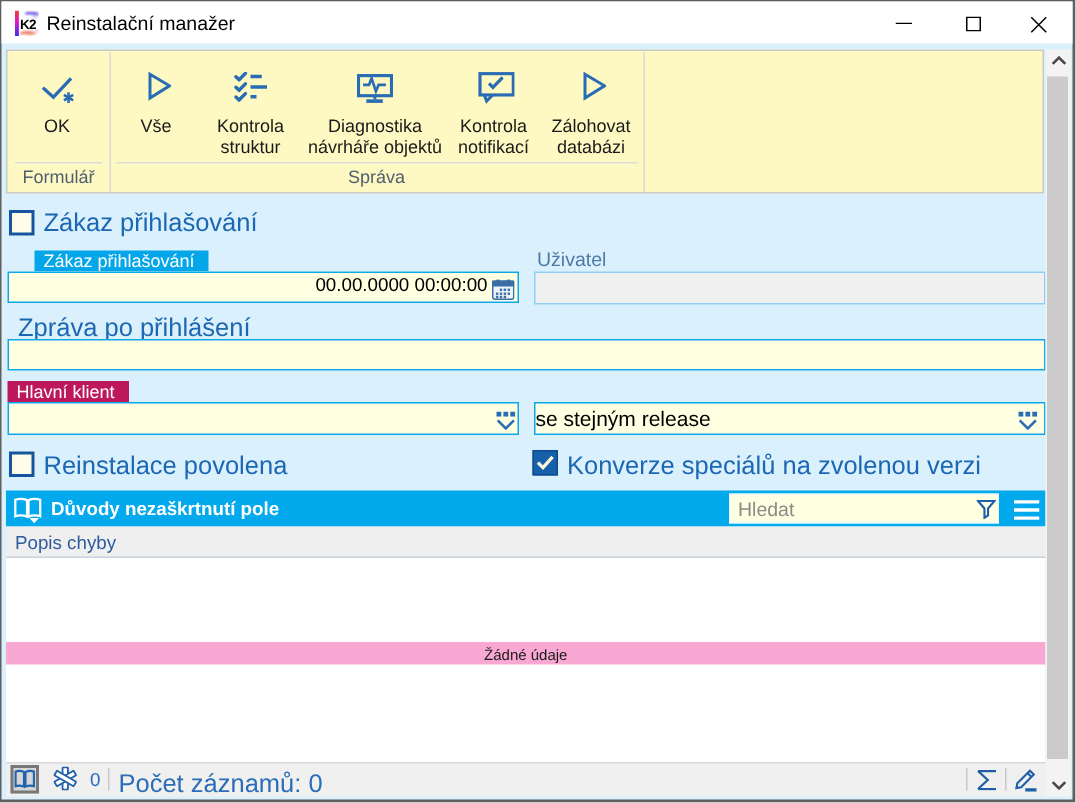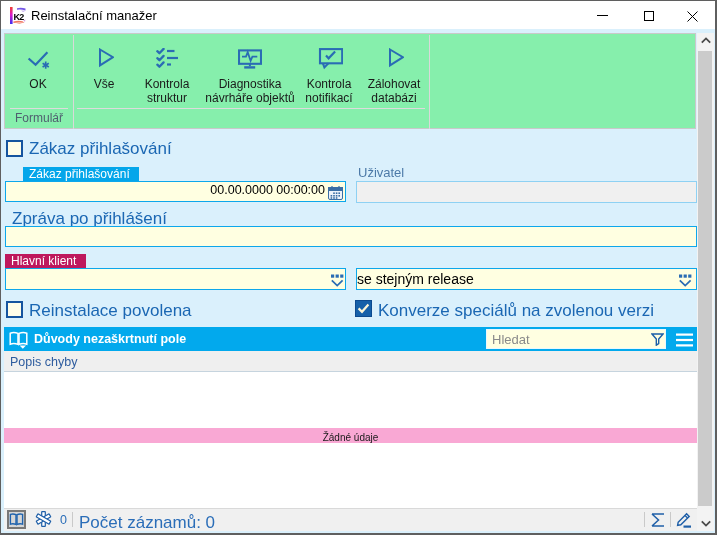--- a/index.html
+++ b/index.html
@@ -8,21 +8,21 @@
   body { font-family:"Liberation Sans", sans-serif; }
   .win {
     position:relative; width:717px; height:535px;
     background:#daf0fc;
     border:1px solid #5f5f5f;
     border-right-width:2px; border-bottom-width:2px;
   }
   .abs { position:absolute; }
   .titlebar { left:0; top:0; width:714px; height:28px; background:#fff; }
   .title-text { left:30px; top:7px; font-size:13px; color:#000; }
-  .ribbon { left:3px; top:32px; width:692px; height:96px; background:#86efac; border:1px solid #c9c9c9; }
+  .ribbon { left:3px; top:32px; width:692px; height:96px; background:#fef9c3; border:1px solid #c9c9c9; }
   .rsep { position:absolute; top:1px; width:1px; height:94px; background:#d9d9d9; }
   .rbtn { position:absolute; text-align:center; font-size:12px; color:#1a1a1a; line-height:14px; }
   .rbtn svg { display:block; margin:0 auto 0; }
   .rlabel { margin-top:7px; }
   .gline { position:absolute; height:1px; background:#dcdcdc; }
   .gcaption { position:absolute; font-size:12px; color:#4f5f6f; text-align:center; }
   .label-blue { font-size:17px; color:#1b67b3; }
   .cb { width:17px; height:17px; background:#fffde8; border:2px solid #15549f; }
   .cb-on { width:17px; height:17px; background:#1560a9; border:1px solid #0c4a8f; }
   .tab-blue { background:#04a6ea; color:#fff; font-size:12px; padding:0 0 0 6px; line-height:14px; height:14px; }
@@ -75,20 +75,21 @@
   <svg class="abs" style="left:686px; top:10px;" width="11" height="11" viewBox="0 0 11 11">
       <path d="M0.5 0.5 L10.5 10.5 M10.5 0.5 L0.5 10.5" stroke="#000" stroke-width="1"></path>
     </svg>
 
   <div class="abs ribbon">
     <div class="rsep" style="left:68px;"></div>
     <div class="rsep" style="left:424px;"></div>
     <div class="gline" style="left:5px; top:74px; width:58px;"></div>
     <div class="gline" style="left:72px; top:74px; width:348px;"></div>
     <div class="gcaption" style="left:0; top:77px; width:68px;">Formulář</div>
+    <div class="gcaption" style="left:68px; top:77px; width:356px;">Správa</div>
   </div>
 
   <div class="rbtn" style="left:78px; top:47px; width:50px;">
     <svg width="20" height="22" viewBox="0 0 20 22">
         <path d="M6 1.5 L19 9.2 L6 17.4 Z" fill="none" stroke="#2a6cb4" stroke-width="2"></path>
       </svg>
     <div class="rlabel">Vše</div>
   </div>
   <div class="rbtn" style="left:7px; top:47px; width:60px;">
     <svg width="24" height="23" viewBox="0 0 24 23">

